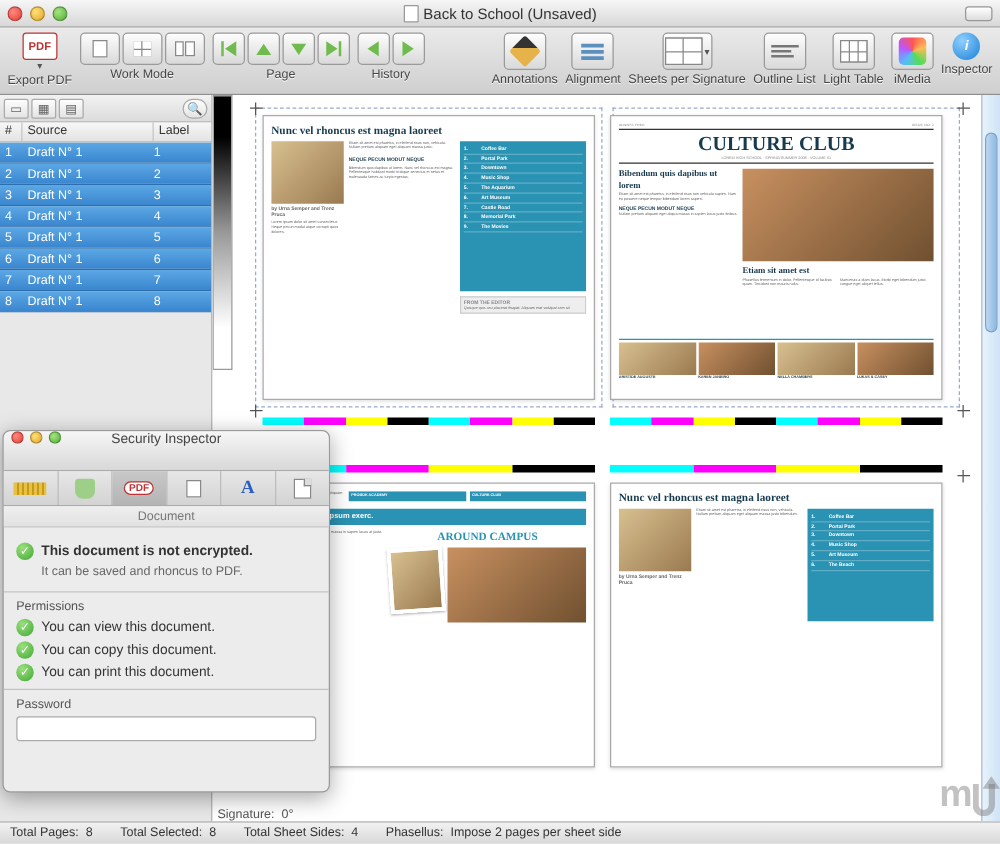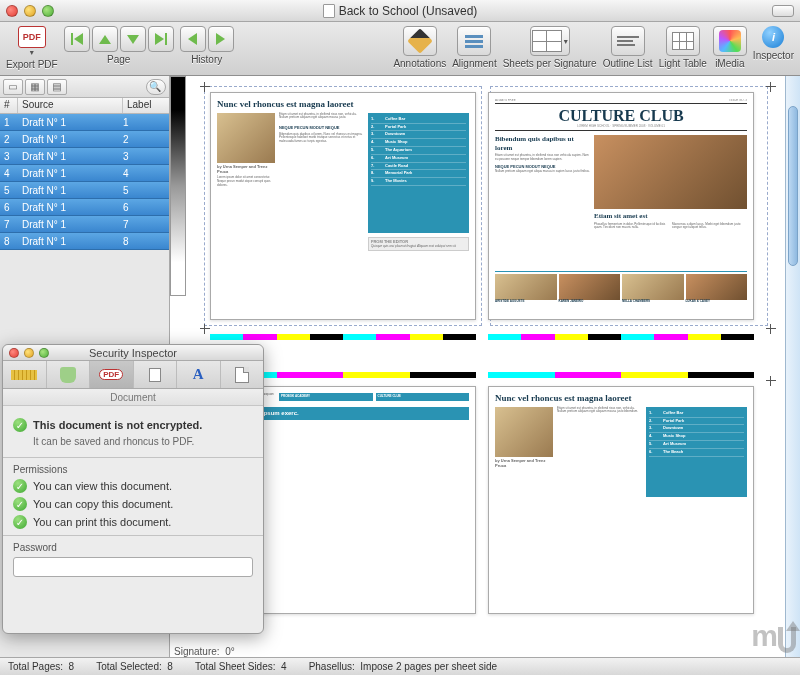--- a/index.html
+++ b/index.html
@@ -82,21 +82,21 @@
 .colbar span{flex:1;}
 .vscroll{position:absolute;right:0;top:0;bottom:0;width:15px;background:linear-gradient(to right,#e8f2fb,#cfe4f6);border-left:1px solid #9fb8cf;}
 .vscroll .thumb{position:absolute;left:2px;right:2px;top:30px;height:160px;border-radius:6px;background:linear-gradient(to right,#bcd8f2,#8fb9e0);border:1px solid #7ba3c8;}
 .rot-lbl{position:absolute;left:4px;bottom:0;font-size:10px;color:#555;}
 
 
 .statusbar{height:18px;background:linear-gradient(#f2f2f2,#d8d8d8);border-top:1px solid #a8a8a8;display:flex;align-items:center;gap:22px;padding:0 8px;font-size:10px;color:#333;}
 
 
 .panel{position:absolute;left:2px;top:344px;width:262px;height:290px;background:#ececec;border:1px solid #9a9a9a;border-radius:6px;box-shadow:0 4px 18px rgba(0,0,0,.35);}
-.panel .p-title{height:16px;background:linear-gradient(#f6f6f6,#d8d8d8);border-bottom:1px solid #aaa;border-radius:6px 6px 0 0;display:flex;align-items:center;padding:0 6px;position:relative;}
+.panel .p-title{height:32px;background:linear-gradient(#f6f6f6,#d8d8d8);border-bottom:1px solid #aaa;border-radius:6px 6px 0 0;display:flex;padding:0 6px;position:relative;}
 .panel .p-title .traffic{gap:5px;}
 .panel .p-title .dot{width:10px;height:10px;}
 .panel .p-title .txt{position:absolute;left:0;right:0;text-align:center;font-size:11px;color:#444;}
 .panel .p-tabs{height:28px;background:linear-gradient(#e7e7e7,#d3d3d3);border-bottom:1px solid #aaa;display:flex;}
 .panel .p-tab{flex:1;display:flex;align-items:center;justify-content:center;border-right:1px solid #bcbcbc;}
 .panel .p-tab:last-child{border-right:none;}
 .panel .p-tab.sel{background:linear-gradient(#c8c8c8,#b4b4b4);}
 .ruler-ico{width:26px;height:10px;background:repeating-linear-gradient(90deg,#e6c143 0 3px,#c79a1a 3px 4px);}
 .hand-ico{width:16px;height:16px;background:#9ecf88;border-radius:3px 3px 6px 6px;}
 .pdf-pill{font-size:8px;font-weight:bold;color:#b33;border:1px solid #b33;border-radius:7px;padding:0 3px;background:#fff;}
@@ -139,20 +139,42 @@
 <div class="toolbar">
   <div class="tool-group">
     <div class="pdf-badge">
         <div class="box">PDF</div>
         <span style="font-size:8px;color:#555;">▾</span>
       </div>
     <div class="tool-label">Export PDF</div>
   </div>
   <div class="tool-group">
     <div class="tool-btns">
+      <div class="ibtn wide">
+          <span style="width:12px;height:14px;border:1px solid #888;background:#fff;display:block;"></span>
+        </div>
+      <div class="ibtn wide">
+          <span style="width:14px;height:12px;display:grid;grid-template-columns:1fr 1fr;grid-template-rows:1fr 1fr;gap:1px;background:#888;">
+            <span style="background:#fff"></span>
+            <span style="background:#fff"></span>
+            <span style="background:#fff"></span>
+            <span style="background:#fff"></span>
+          </span>
+        </div>
+      <div class="ibtn wide">
+          <span style="width:16px;height:12px;display:flex;gap:1px;">
+            <span style="flex:1;border:1px solid #888;background:#fff"></span>
+            <span style="flex:1;border:1px solid #888;background:#fff"></span>
+          </span>
+        </div>
+    </div>
+    <div class="tool-label">Work Mode</div>
+  </div>
+  <div class="tool-group">
+    <div class="tool-btns">
       <div class="ibtn">
           <span class="arrow-left-end">
             <span class="bar"></span>
             <span class="arrow-left"></span>
           </span>
         </div>
       <div class="ibtn">
           <span class="arrow-up"></span>
         </div>
       <div class="ibtn">
@@ -468,20 +490,30 @@
                 <div style="font-weight:bold;">PROBOK ACADEMY</div>
               </div>
             <div class="teal" style="flex:1;padding:2px;font-size:3px;">
                 <div style="font-weight:bold;">CULTURE CLUB</div>
               </div>
           </div>
         </div>
         <div class="teal" style="margin-top:6px;padding:3px;">
           <div style="font-size:6px;font-weight:bold;">ad minim sum ipsum exerc.</div>
         </div>
+        <div style="display:flex;gap:4px;margin-top:4px;">
+          <div style="flex:0 0 90px;font-size:3px;">Nullam pretium aliquam eget aliqua massa in sapien lacus at justo.</div>
+          <div style="flex:1;">
+            <div class="headline" style="font-size:9px;color:#2a93b3;text-align:center;">AROUND CAMPUS</div>
+            <div style="display:flex;gap:3px;margin-top:3px;">
+              <div class="photo" style="flex:0 0 44px;height:52px;transform:rotate(-4deg);border:3px solid #fff;box-shadow:0 1px 2px rgba(0,0,0,.3);"></div>
+              <div class="photo grp" style="flex:1;height:60px;"></div>
+            </div>
+          </div>
+        </div>
       </div>
     </div>
 
     <div class="sheet" style="left:318px;top:310px;width:266px;height:228px;">
       <div class="inner">
         <div class="headline" style="font-size:9px;">Nunc vel rhoncus est magna laoreet</div>
         <div style="display:flex;gap:4px;margin-top:3px;">
           <div style="flex:0 0 58px;">
             <div class="photo" style="height:50px;"></div>
             <div style="font-size:4px;margin-top:2px;font-weight:bold;">by Urna Semper and Trenz Pruca</div>

